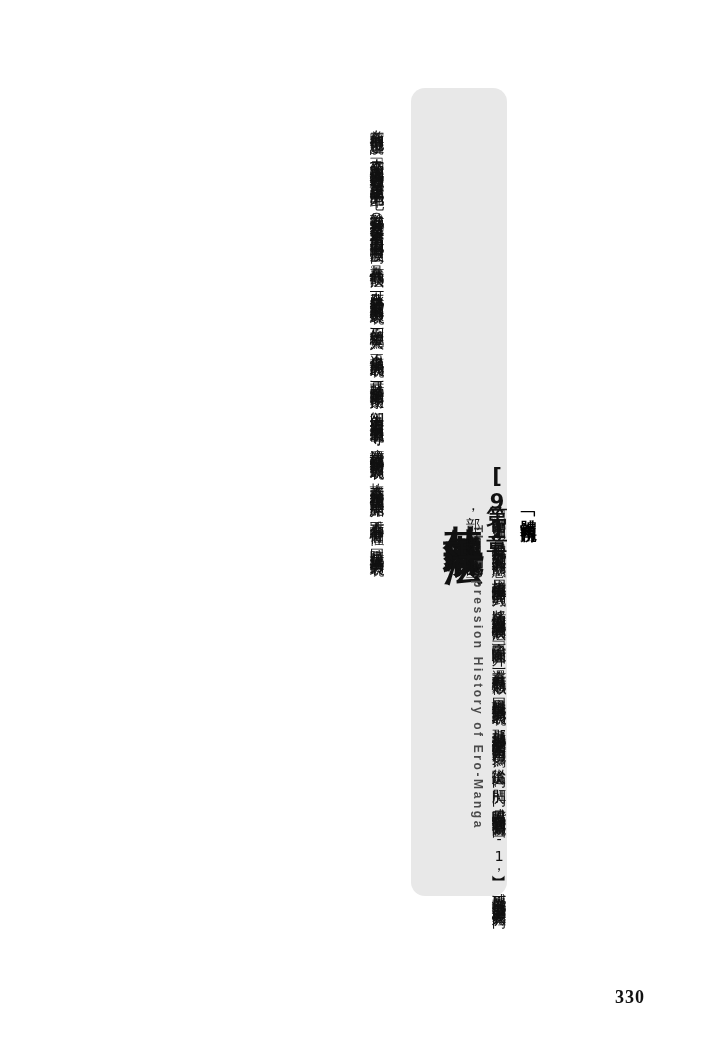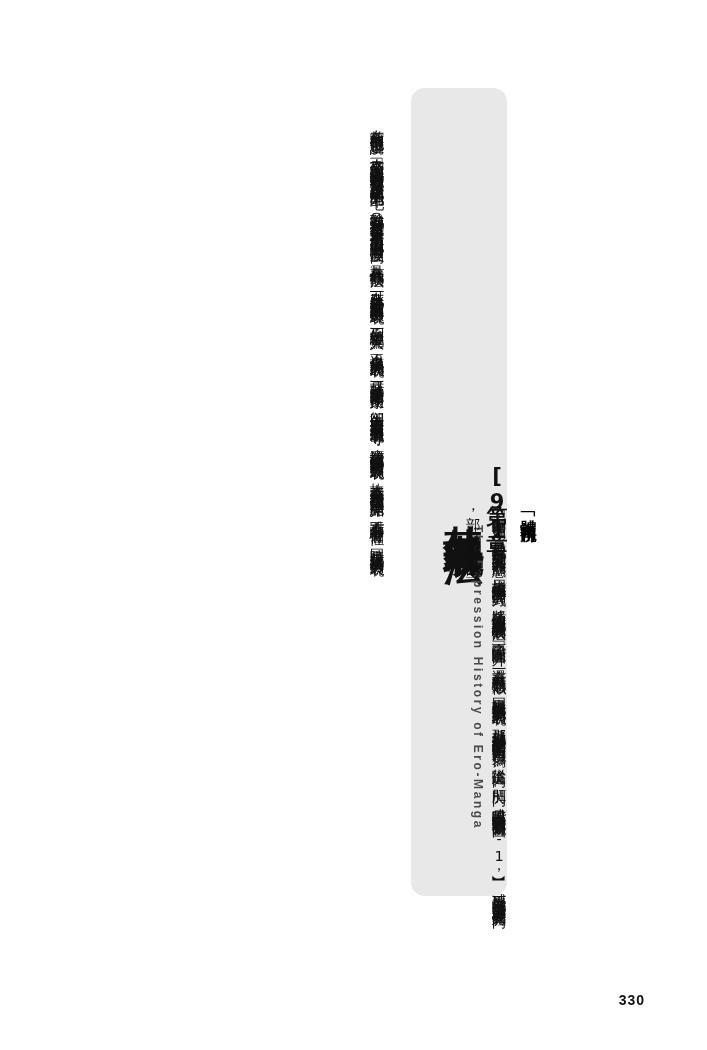--- a/index.html
+++ b/index.html
@@ -117,25 +117,25 @@
     right: 196px;
     height: 398px;
     width: 300px;
   }
 
   
   .page-number {
     position: absolute;
     right: 62px;
     bottom: 42px;
-    font-size: 14px;
+    font-size: 18px;
     font-weight: bold;
     letter-spacing: 1px;
     color: #111;
-    font-family: Liberation Sans, sans-serif;
+    font-family: Liberation Serif, serif;
   }
 </style>
 </head>
 <body>
 
 <div class="page">
 
   <div class="title-bar"></div>
 
   <div class="title-vertical">

